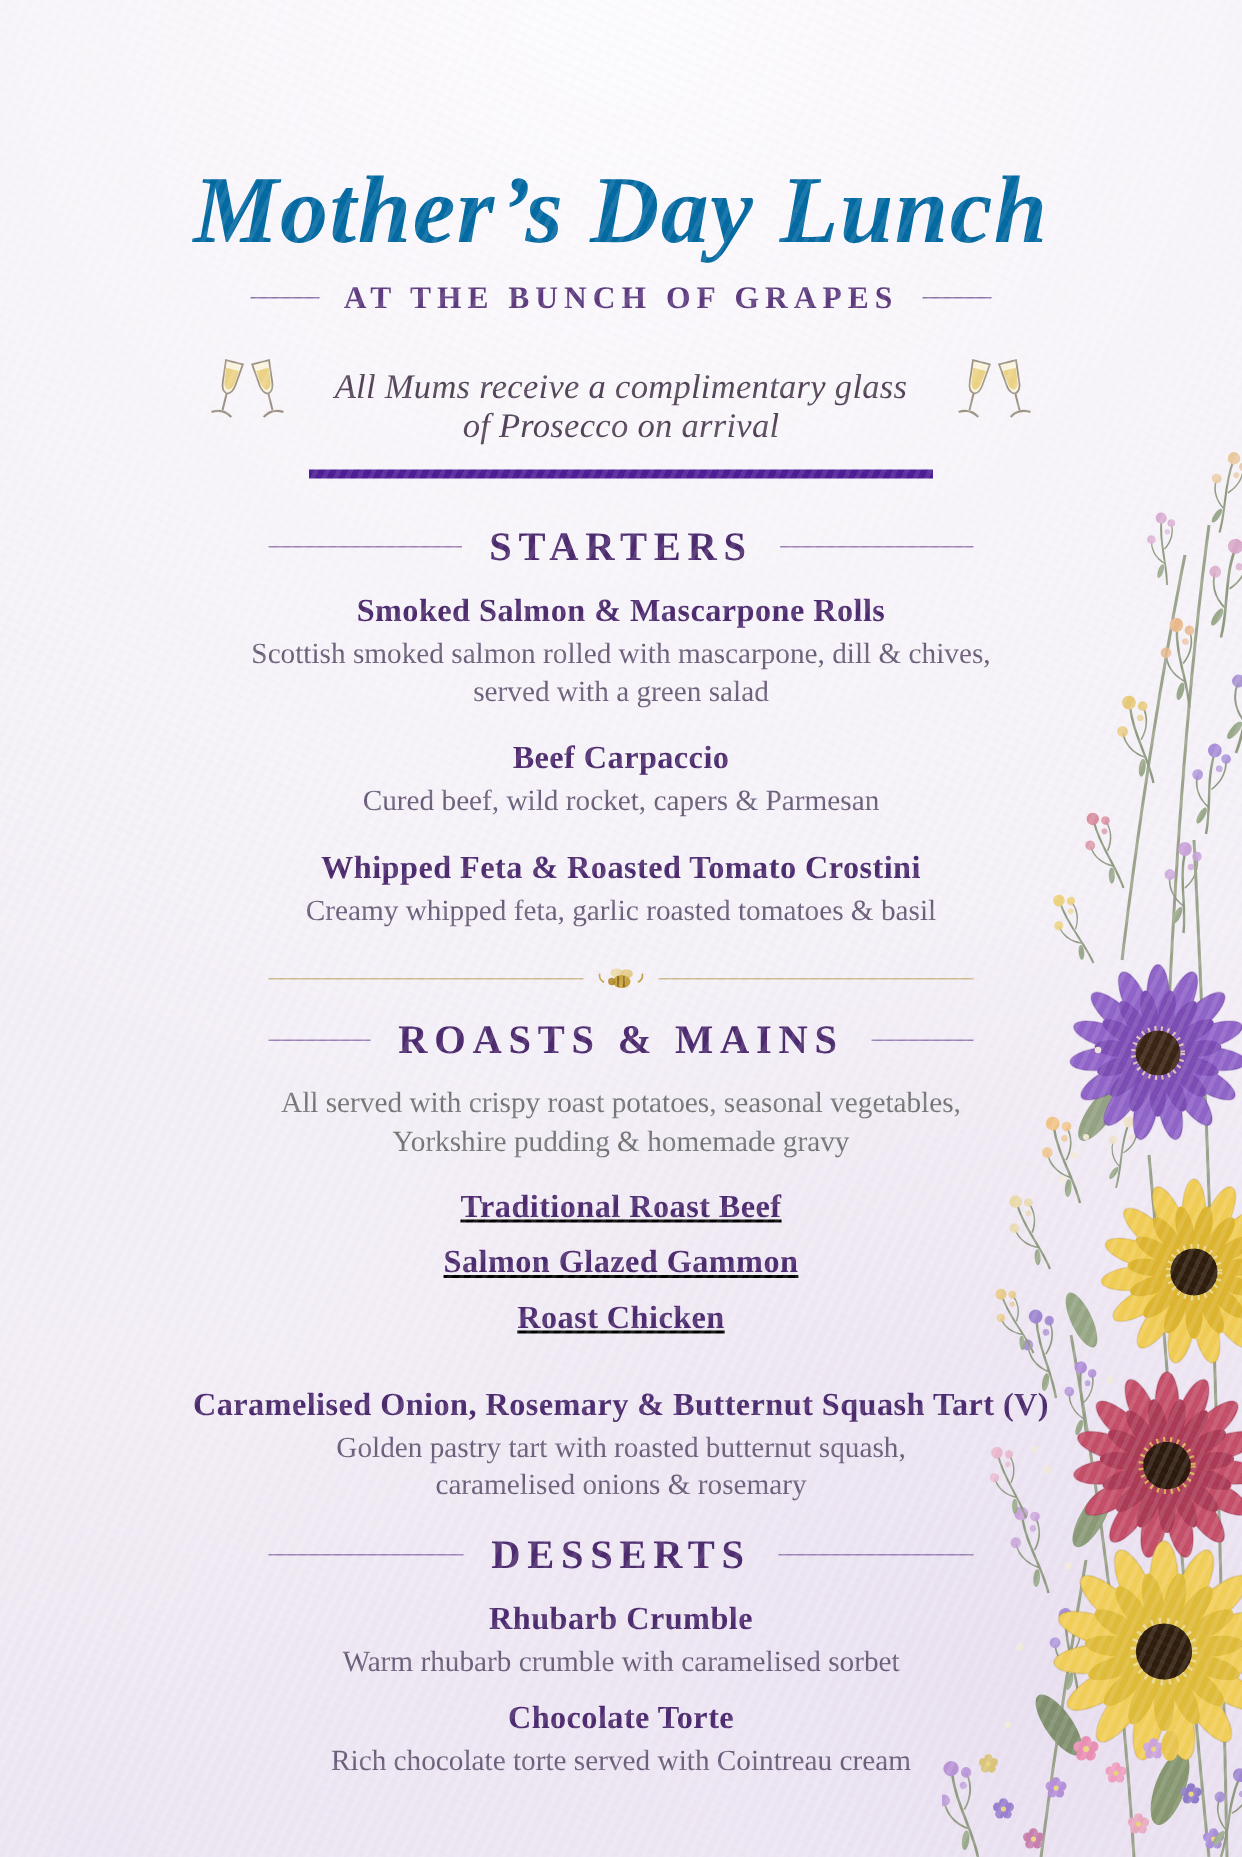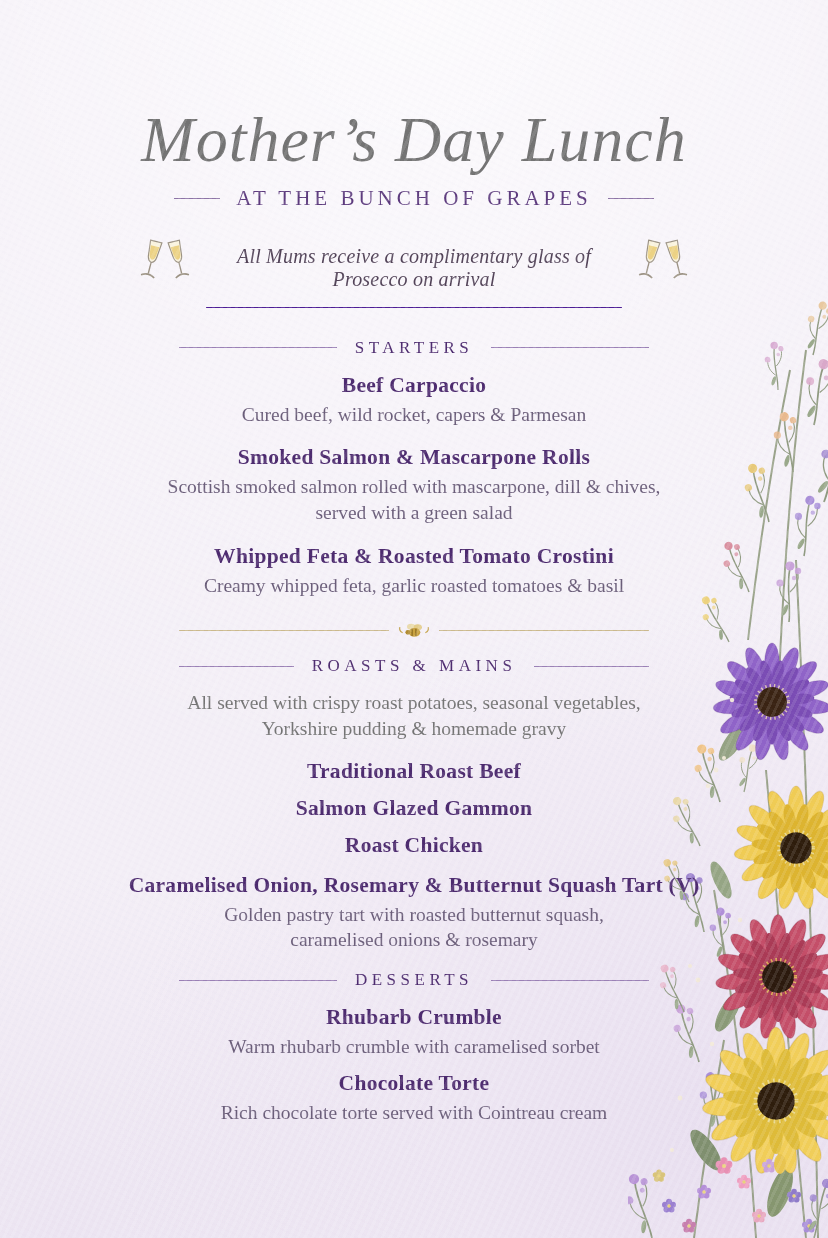--- a/index.html
+++ b/index.html
@@ -15,56 +15,56 @@
   body::after{ 
     content:"";position:absolute;inset:0;pointer-events:none;z-index:5;
     background:
       repeating-linear-gradient(115deg, rgba(255,255,255,.20) 0 3px, transparent 3px 7px),
       repeating-linear-gradient(25deg, rgba(190,178,205,.06) 0 2px, transparent 2px 6px);
     mix-blend-mode:normal;opacity:.5;
   }
   .page{position:relative;z-index:2;width:660px;margin:0 auto;padding-top:104px;text-align:center;}
 
   .menu-title{
-    margin:0;font-size:64px;line-height:1.12;font-style:italic;font-weight:400;
-    color:#737373;letter-spacing:1px;
+    margin:0;font-size:64px;line-height:1.12;font-style:italic;font-weight:700;
+    color:#0369a1;letter-spacing:1px;
   }
   .menu-subtitle{
     display:flex;align-items:center;justify-content:center;gap:16px;
     width:540px;margin:10px auto 0;
-    font-size:21px;font-weight:400;letter-spacing:4px;color:#5c3a7d;
+    font-size:21px;font-weight:700;letter-spacing:4px;color:#5c3a7d;
   }
   .menu-subtitle::before,.menu-subtitle::after{
     content:"";height:1px;width:46px;background:#8d74a6;flex:0 0 auto;
   }
 
   .promo{
     display:flex;align-items:flex-start;justify-content:center;gap:10px;
     margin:20px auto 0;width:560px;
   }
   .promo-text{
-    font-style:italic;font-size:20px;color:#514257;padding:14px 6px 16px;
-    border-bottom:1px solid #4c1d95;flex:1 1 auto;letter-spacing:.2px;
+    font-style:italic;font-size:23px;color:#514257;padding:14px 6px 16px;
+    border-bottom:6px solid #4c1d95;flex:1 1 auto;letter-spacing:.2px;
   }
   .glasses{width:62px;height:50px;flex:0 0 auto;margin-top:2px;}
 
   .section{margin-top:30px;}
   .section-heading{
     display:flex;align-items:center;justify-content:center;gap:18px;
     width:470px;margin:0 auto 14px;
-    font-size:17px;font-weight:400;letter-spacing:4.5px;color:#4c2a6e;
+    font-size:27px;font-weight:700;letter-spacing:4.5px;color:#4c2a6e;
   }
   .section-heading::before,.section-heading::after{
     content:"";height:1px;background:#9a80b5;flex:1 1 auto;
   }
   .section-note{
     font-size:19.5px;color:#737373;white-space:pre-line;line-height:1.32;margin:2px 0 16px;
   }
   .menu-item{margin:0 0 17px;}
-  .menu-item.simple{margin:0 0 9px;}
+  .menu-item.simple{margin:0 0 9px;text-decoration:underline;}
   .item-name{font-size:21.5px;font-weight:700;color:#4c2a6e;line-height:1.3;letter-spacing:.3px;}
   .item-desc{font-size:19.5px;color:#6a5d79;line-height:1.32;white-space:pre-line;margin-top:2px;}
 
   .gold-divider{
     display:flex;align-items:center;justify-content:center;gap:8px;
     width:470px;margin:22px auto 16px;
   }
   .gold-divider::before,.gold-divider::after{
     content:"";height:1px;background:#cbb98c;flex:1 1 auto;
   }
@@ -233,27 +233,27 @@
     <div class="promo-text">All Mums receive a complimentary glass of Prosecco on arrival</div>
     <svg class="glasses" viewBox="0 0 64 48" aria-hidden="true">
       <use href="#flute" transform="translate(23 7) rotate(14)"></use>
       <use href="#flute" transform="translate(41 7) rotate(-14)"></use>
     </svg>
   </div>
 
   <div class="section">
     <div class="section-heading">STARTERS</div>
     <div class="menu-item">
-      <div class="item-name">Beef Carpaccio</div>
-      <div class="item-desc">Cured beef, wild rocket, capers &amp; Parmesan</div>
-    </div>
-    <div class="menu-item">
       <div class="item-name">Smoked Salmon &amp; Mascarpone Rolls</div>
       <div class="item-desc">Scottish smoked salmon rolled with mascarpone, dill &amp; chives,
 served with a green salad</div>
+    </div>
+    <div class="menu-item">
+      <div class="item-name">Beef Carpaccio</div>
+      <div class="item-desc">Cured beef, wild rocket, capers &amp; Parmesan</div>
     </div>
     <div class="menu-item">
       <div class="item-name">Whipped Feta &amp; Roasted Tomato Crostini</div>
       <div class="item-desc">Creamy whipped feta, garlic roasted tomatoes &amp; basil</div>
     </div>
   </div>
 
   <div class="gold-divider">
     <svg class="bee" viewBox="0 0 36 20" aria-hidden="true">
       <path d="M6,13 q-4,-2 -3,-6" stroke="#c2a045" stroke-width="1.2" fill="none"></path>
@@ -273,21 +273,21 @@
 Yorkshire pudding &amp; homemade gravy</div>
     <div class="menu-item simple">
       <div class="item-name">Traditional Roast Beef</div>
     </div>
     <div class="menu-item simple">
       <div class="item-name">Salmon Glazed Gammon</div>
     </div>
     <div class="menu-item simple">
       <div class="item-name">Roast Chicken</div>
     </div>
-    <div class="menu-item" style="margin-top:12px">
+    <div class="menu-item" style="margin-top:30px">
       <div class="item-name">Caramelised Onion, Rosemary &amp; Butternut Squash Tart (V)</div>
       <div class="item-desc">Golden pastry tart with roasted butternut squash,
 caramelised onions &amp; rosemary</div>
     </div>
   </div>
 
   <div class="section" style="margin-top:14px">
     <div class="section-heading">DESSERTS</div>
     <div class="menu-item" style="margin-bottom:10px">
       <div class="item-name">Rhubarb Crumble</div>

